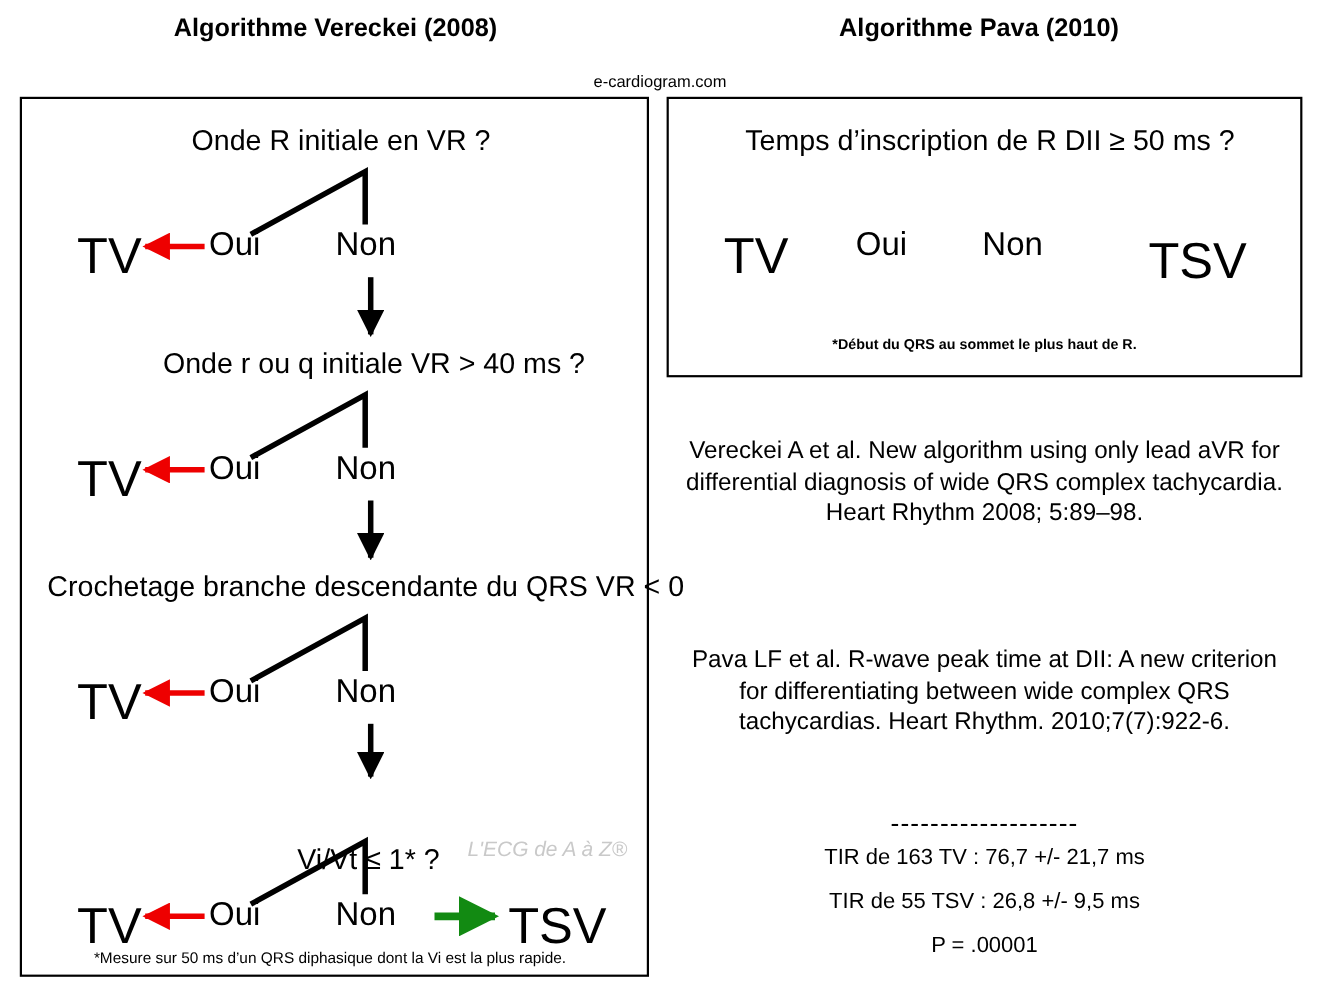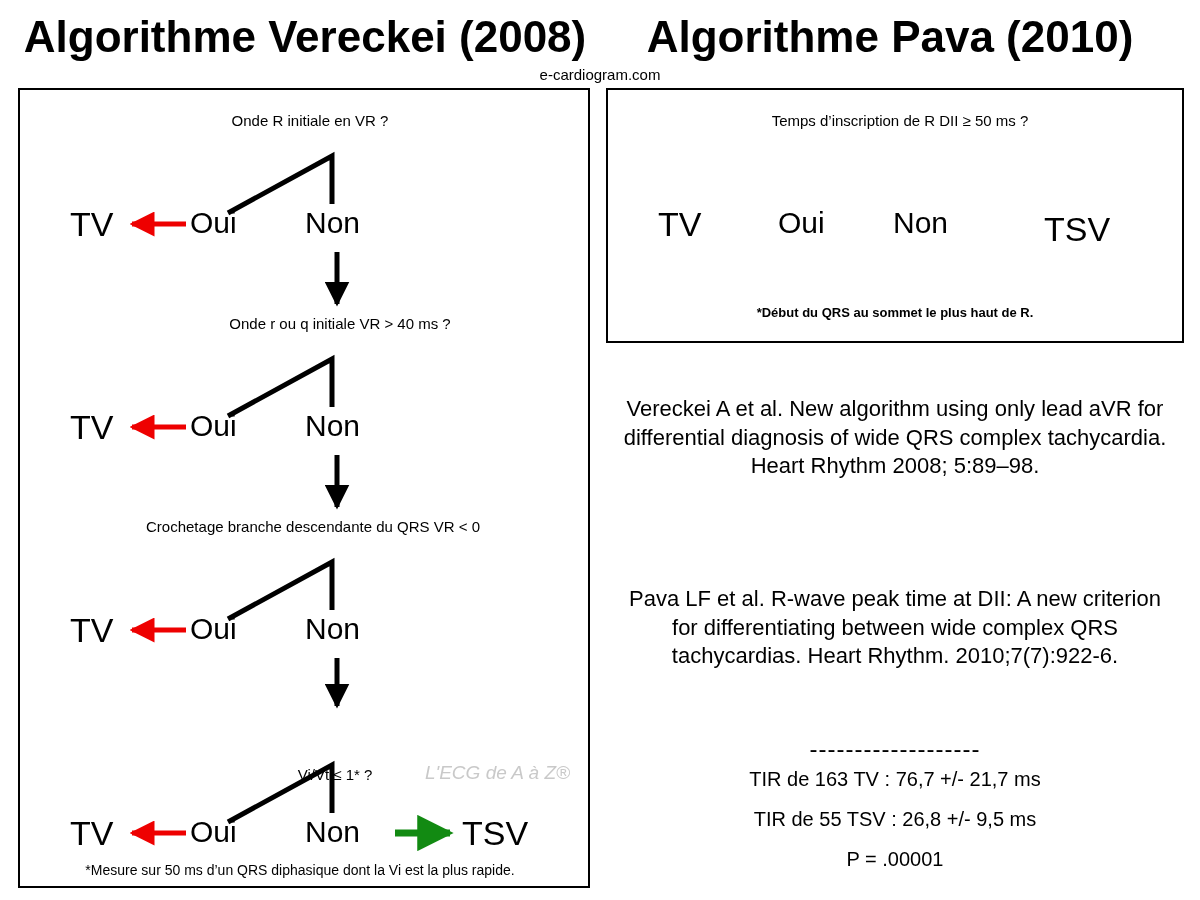--- a/index.html
+++ b/index.html
@@ -13,21 +13,21 @@
     position: relative;
     font-family: "Liberation Sans", sans-serif;
     color: #000000;
     overflow: hidden;
   }
   .abs { position: absolute; }
 
   
   .main-title {
     font-weight: bold;
-    font-size: 44px;
+    font-size: 23px;
     text-align: center;
     white-space: nowrap;
   }
   #title-vereckei { left: 20px; top: 12px; width: 570px; }
   #title-pava { left: 600px; top: 12px; width: 580px; }
 
   .site-credit {
     font-size: 15px;
     text-align: center;
     left: 440px;
@@ -39,30 +39,30 @@
   .panel {
     border: 2px solid #000000;
     background: #ffffff;
     box-sizing: border-box;
   }
   #panel-vereckei { left: 18px; top: 88px; width: 572px; height: 800px; }
   #panel-pava { left: 606px; top: 88px; width: 578px; height: 255px; }
 
   
   .question {
-    font-size: 15px;
+    font-size: 26px;
     text-align: center;
     white-space: nowrap;
   }
   .branch-label {
     font-size: 30px;
     white-space: nowrap;
   }
   .terminal {
-    font-size: 34px;
+    font-size: 46px;
     white-space: nowrap;
   }
   .footnote {
     font-size: 14px;
     text-align: center;
     white-space: nowrap;
   }
   .footnote-small {
     font-size: 13px;
     text-align: center;

